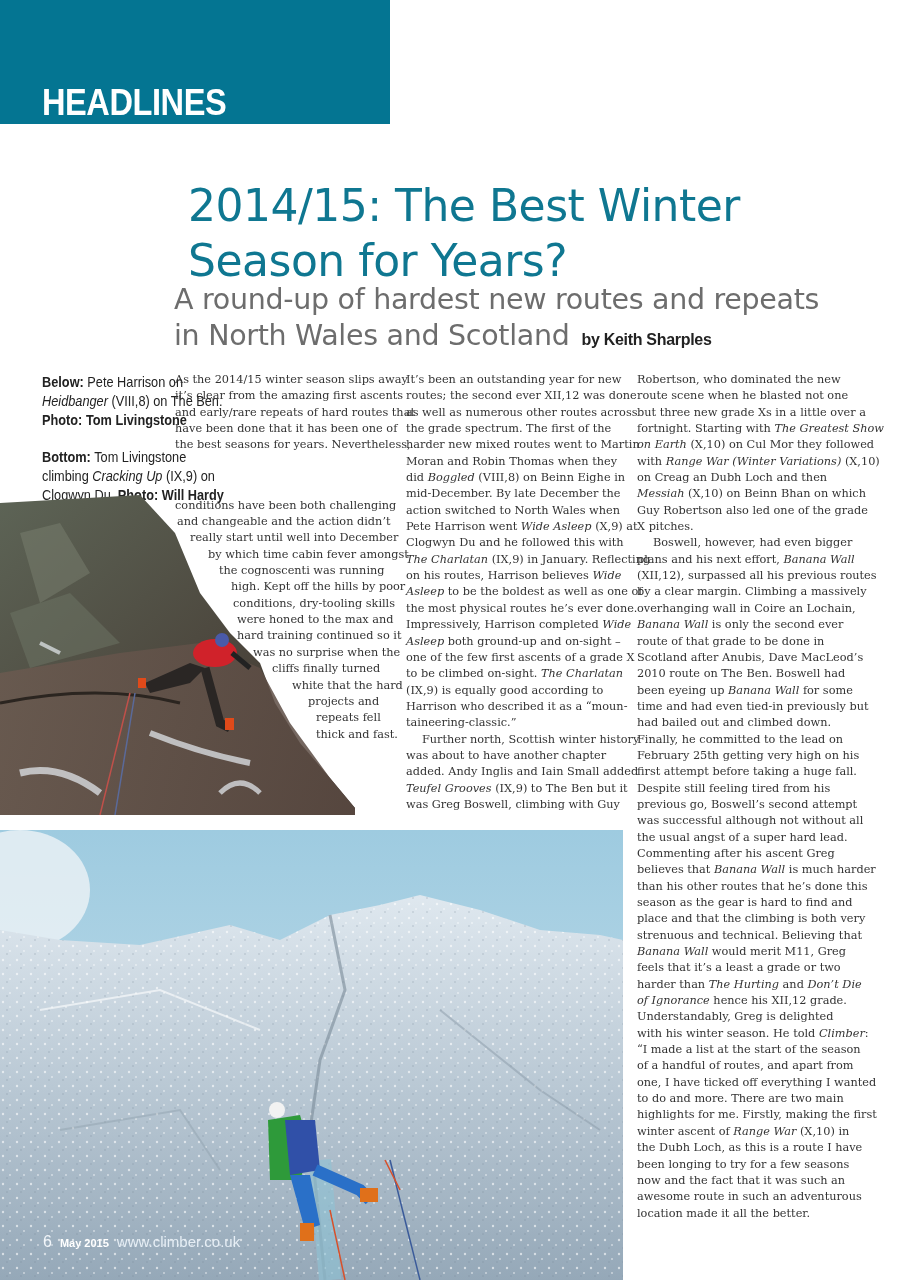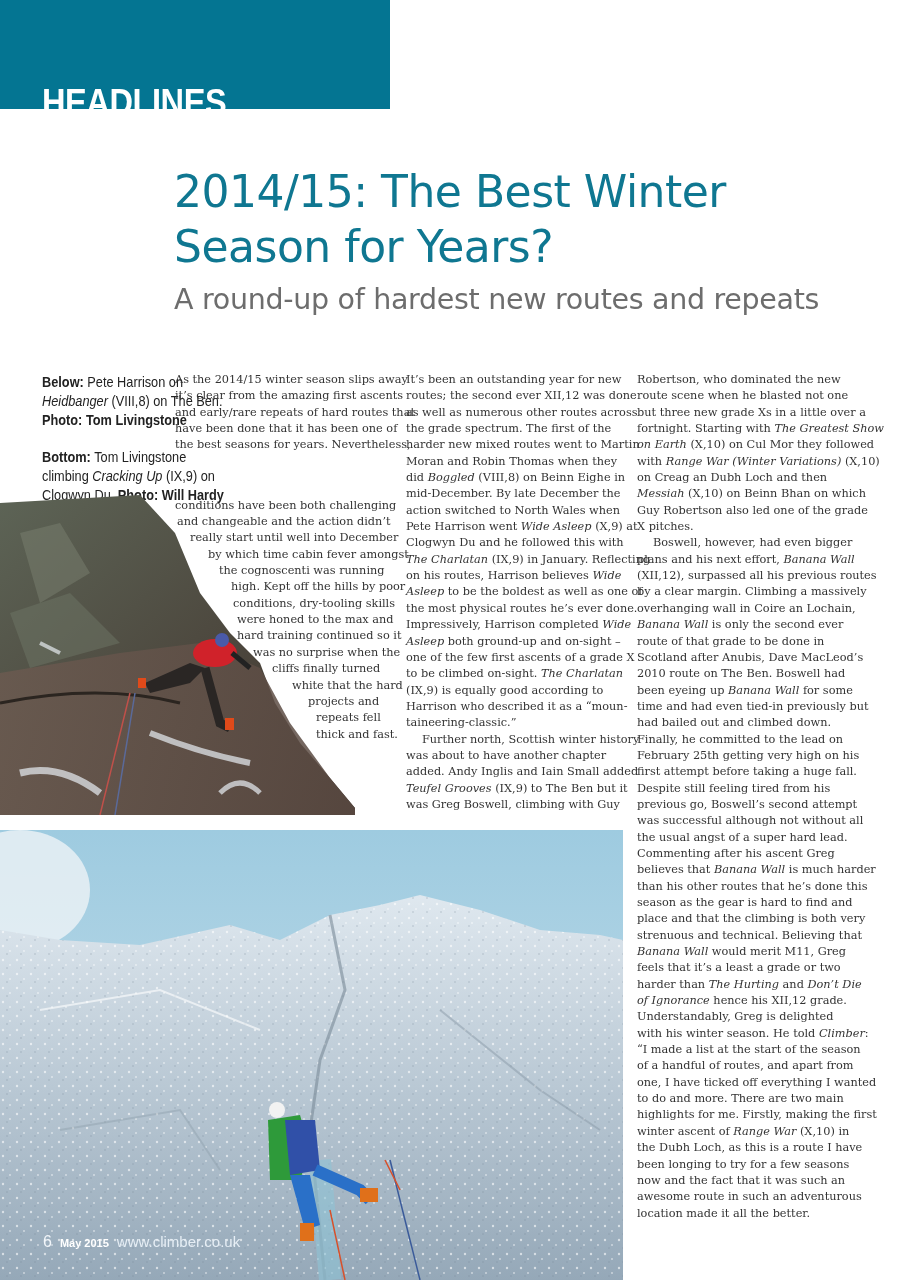--- a/index.html
+++ b/index.html
@@ -1,19 +1,19 @@
 <!DOCTYPE html>
 <html><head>
 <meta charset="utf-8">
 <style>
   html, body { margin:0; padding:0; }
   body { width:904px; height:1280px; position:relative; overflow:hidden; background:#fff; font-family:"DejaVu Serif", serif; }
-  .hdr { position:absolute; left:0; top:0; width:390px; height:109px; background:#047592; }
+  .hdr { position:absolute; left:0; top:0; width:390px; height:124px; background:#047592; }
   .hdr-label { position:absolute; left:42px; top:82px; color:#fff; font-family:"Liberation Sans", sans-serif; font-weight:bold; font-size:37px; letter-spacing:-0.5px; transform:scaleX(0.88); transform-origin:left; }
-  .title { position:absolute; left:174px; top:164px; color:#0f7791; font-family:"DejaVu Sans", sans-serif; font-weight:normal; font-size:44px; line-height:55px; margin:0; letter-spacing:-0.5px; }
+  .title { position:absolute; left:174px; top:164px; color:#0f7791; font-family:"DejaVu Sans", sans-serif; font-weight:normal; font-size:44px; line-height:55px; margin:14px; letter-spacing:-0.5px; }
   .title span { display:block; }
   .subtitle { position:absolute; left:174px; top:282px; color:#6d6d6d; font-family:"DejaVu Sans", sans-serif; font-size:28.5px; line-height:36px; margin:0; font-weight:normal; letter-spacing:-0.3px; }
   .subtitle span { display:block; }
   .byline { font-family:"Liberation Sans", sans-serif; font-weight:bold; font-size:16px; color:#222; margin-left:12px; letter-spacing:-0.3px; }
   .caption { position:absolute; left:42px; top:373px; width:130px; font-family:"Liberation Sans", sans-serif; font-size:15px; line-height:18.8px; color:#222; }
   .caption p { margin:0 0 18.8px 0; white-space:nowrap; transform:scaleX(0.85); transform-origin:left; }
   .caption b { font-weight:bold; }
   .col { position:absolute; font-size:11.3px; line-height:16.35px; color:#333; }
   .col i { font-style:italic;margin-top:47px; }
   .line { display:block; white-space:nowrap; }
@@ -34,20 +34,21 @@
   <div class="hdr-label">HEADLINES</div>
 </div>
 
 <h1 class="title">
   <span>2014/15: The Best Winter</span>
   <span>Season for Years?</span>
 </h1>
 
 <h2 class="subtitle">
   <span>A round-up of hardest new routes and repeats</span>
+  <span><span style="display:inline">in North Wales and Scotland</span><span class="byline" style="display:inline">by Keith Sharples</span></span>
 </h2>
 
 <div class="caption" id="captions">
     <p>
       <span style="display: block;"><b>Below:</b> Pete Harrison on</span>
       <span style="display: block;"><i>Heidbanger</i> (VIII,8) on The Ben.</span>
       <span style="display: block;"><b>Photo: Tom Livingstone</b></span>
     </p>
     <p>
       <span style="display: block;"><b>Bottom:</b> Tom Livingstone</span>

